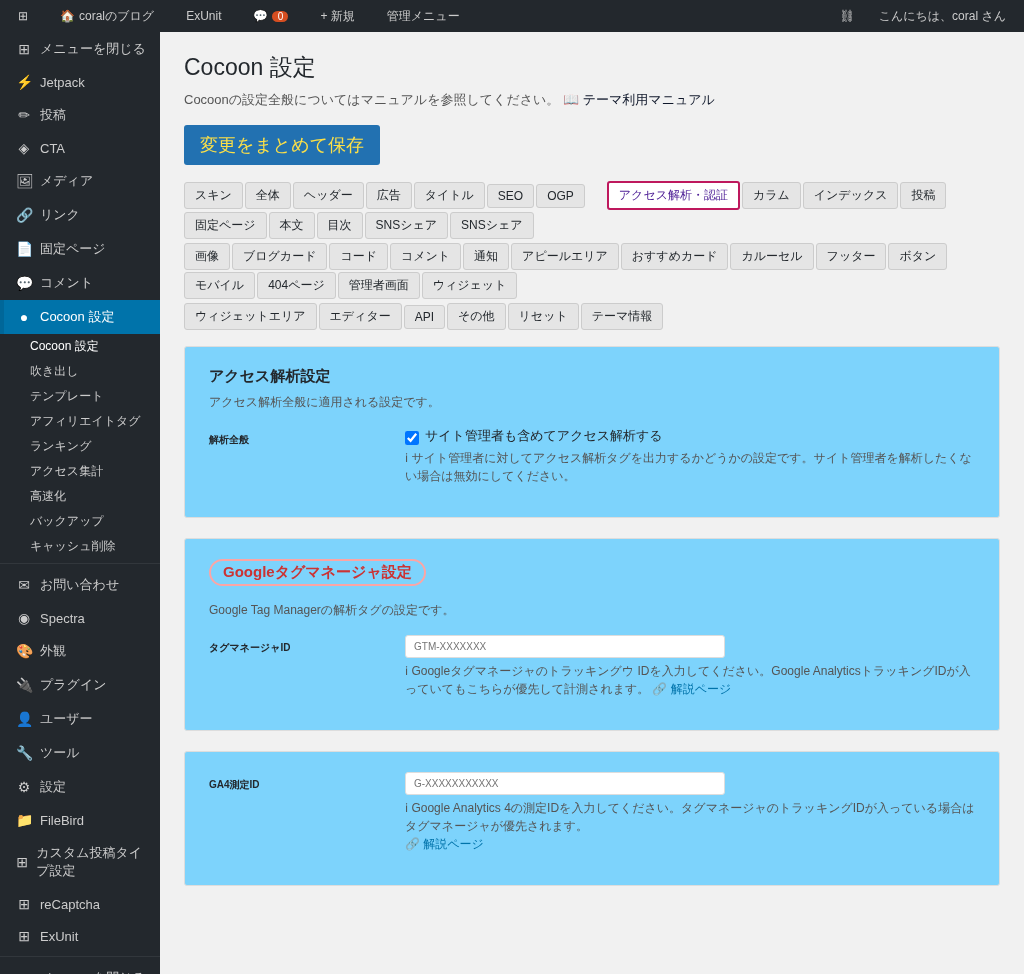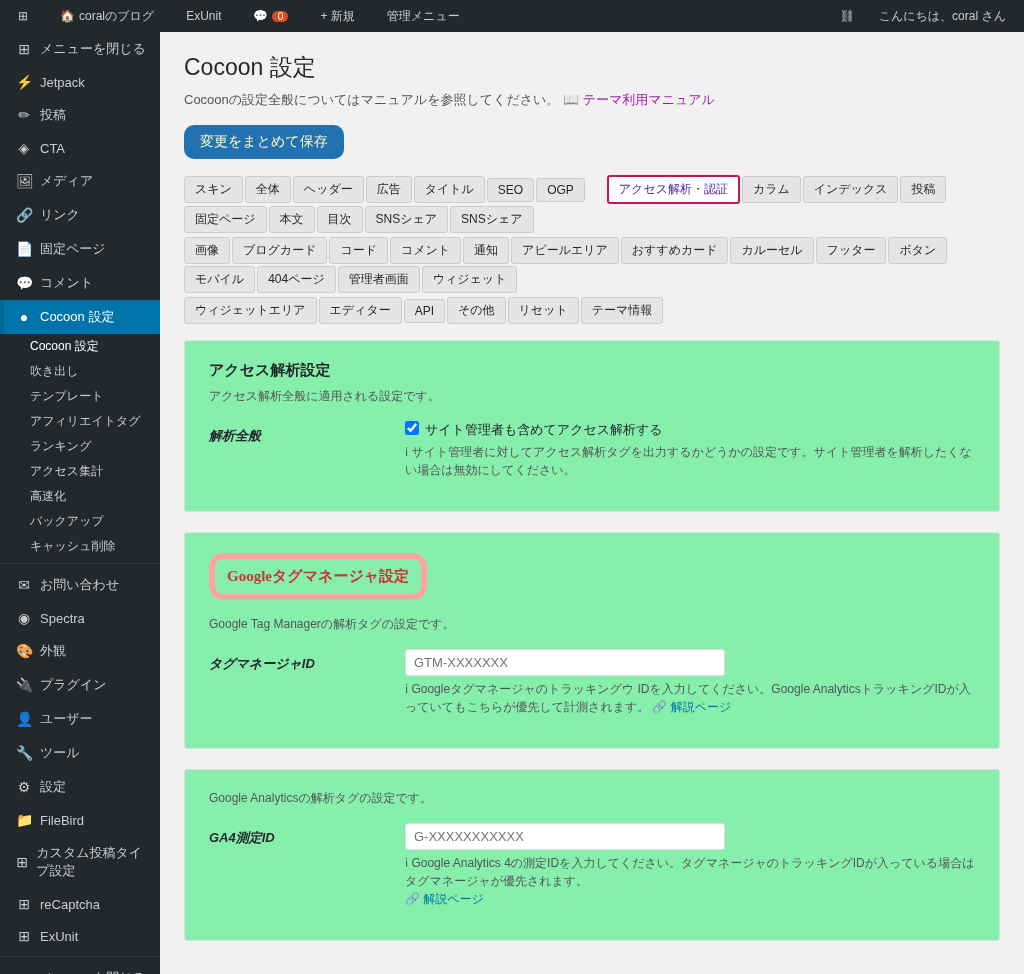--- a/index.html
+++ b/index.html
@@ -61,30 +61,30 @@
       font-size: 23px;
       font-weight: 400;
       color: #23282d;
       margin-bottom: 8px;
     }
     .page-subtitle {
       font-size: 13px;
       color: #555;
       margin-bottom: 16px;
     }
-    .page-subtitle a { color: #a21caf; text-decoration: none; }
+    .page-subtitle a { color: #0f172a; text-decoration: none; }
 
     .save-button {
       background: #2271b1;
-      color: #fef9c3;
+      color: #fde047;
       border: none;
       padding: 8px 16px;
-      font-size: 14px;
+      font-size: 18px;
       cursor: pointer;
-      border-radius: 10px;
+      border-radius: 3px;
       margin-bottom: 16px;
     }
 
     
     .tabs-row {
       display: flex;
       flex-wrap: wrap;
       gap: 2px;
       margin-bottom: 4px;
       align-items: center;
@@ -100,79 +100,77 @@
     }
     .tab-btn.highlighted {
       border: 2px solid #be185d;
       color: #4c1d95;
       background: #fff;
       margin-left: 20px;
     }
 
     
     .section-card {
-      background: #86efac;
+      background: #7dd3fc;
       border: 1px solid #ddd;
       border-radius: 3px;
       margin-bottom: 20px;
       padding: 20px 24px;
     }
     .section-header {
       font-size: 15px;
       font-weight: 600;
       margin-bottom: 8px;
       color: #23282d;
     }
     .section-header.highlighted {
       display: inline-block;
-      border: 6px solid #fca5a5;
+      border: 2px solid #fca5a5;
       border-radius: 14px;
-      padding: 8px 12px;
+      padding: 2px 12px;
       color: #c33;
-      font-family: Liberation Serif, serif;
     }
     .section-desc {
       font-size: 12px;
       color: #555;
       margin-bottom: 16px;
     }
     .form-row {
       display: flex;
       align-items: flex-start;
       gap: 16px;
       margin-bottom: 12px;
     }
     .form-label {
       width: 180px;
       flex-shrink: 0;
       font-weight: 600;
-      font-size: 13px;
+      font-size: 10px;
       padding-top: 6px;
-      font-style: italic;
     }
     .form-control {
       flex: 1;
     }
     .form-input {
       width: 320px;
       padding: 5px 8px;
       border: 1px solid #ddd;
       border-radius: 3px;
-      font-size: 13px;
+      font-size: 10px;
       background: #fff;
       color: #555;
     }
     .form-help {
       font-size: 12px;
       color: #555;
       margin-top: 4px;
       line-height: 1.5;
     }
     .form-help a { color: #0073aa; text-decoration: none; }
-    .checkbox-row { display: flex; align-items: flex-start; gap: 6px; margin-bottom: 4px; }
+    .checkbox-row { display: flex; align-items: flex-end; gap: 6px; margin-bottom: 4px; }
     .checkbox-row input[type=checkbox] { width: 14px; height: 14px; }
   </style>
 </head>
 <body>
 
 <div id="wpadminbar">
   <div class="bar-left">
     <div class="bar-item">
       <span>⊞</span>
     </div>
@@ -409,21 +407,20 @@
           <div class="form-help">
             <span>ℹ Googleタグマネージャのトラッキングウ IDを入力してください。Google AnalyticsトラッキングIDが入っていてもこちらが優先して計測されます。</span>
             <a href="#">🔗 解説ページ</a>
           </div>
         </div>
       </div>
     </div>
 
     
     <div class="section-card">
-      <div class="section-desc">Google Analyticsの解析タグの設定です。</div>
       <div class="form-row">
         <div class="form-label">GA4測定ID</div>
         <div class="form-control">
           <input type="text" class="form-input" placeholder="G-XXXXXXXXXXX" style="">
           <div class="form-help">
             <span>ℹ Google Analytics 4の測定IDを入力してください。タグマネージャのトラッキングIDが入っている場合はタグマネージャが優先されます。</span><br>
             <a href="#">🔗 解説ページ</a>
           </div>
         </div>
       </div>

